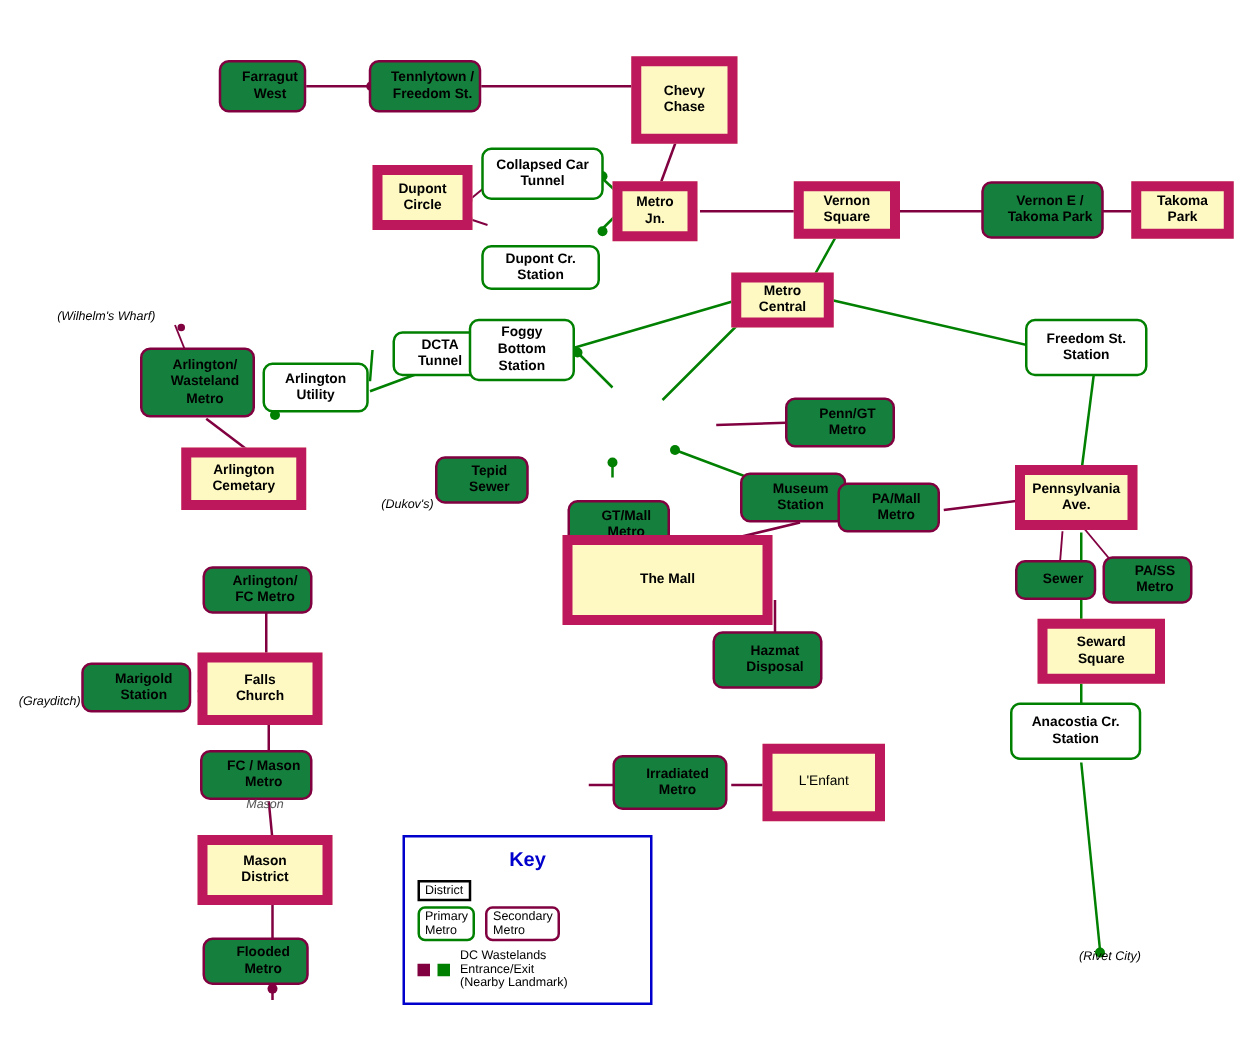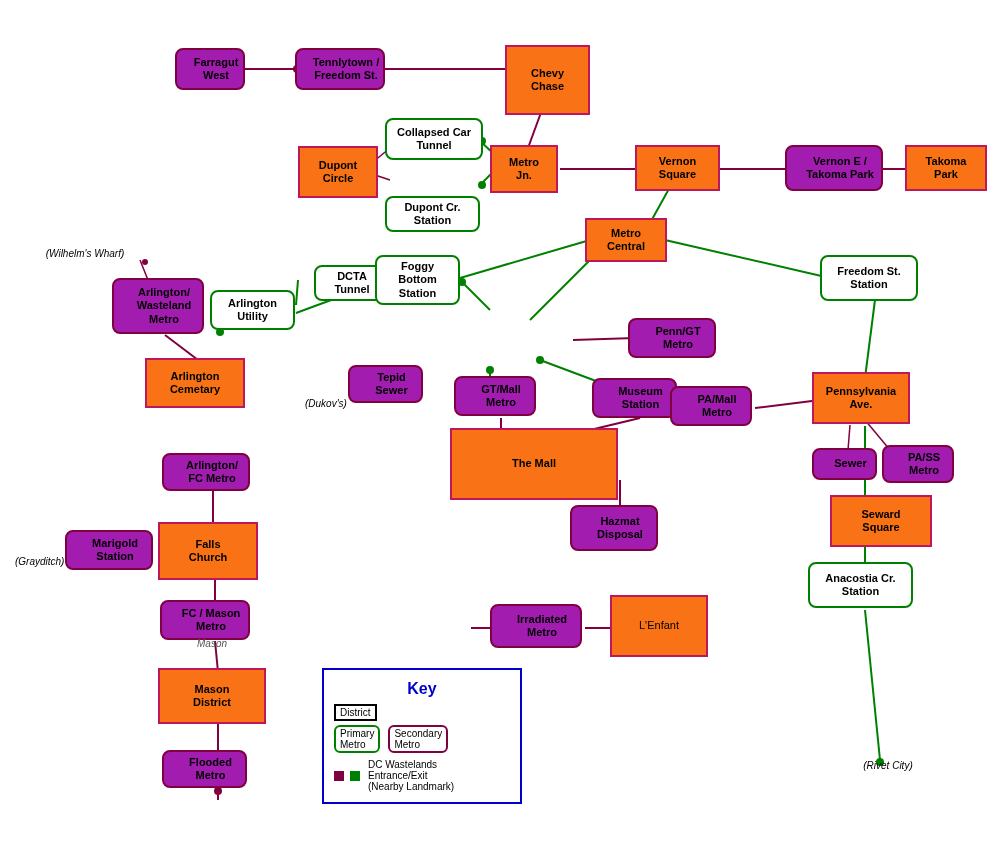--- a/index.html
+++ b/index.html
@@ -26,33 +26,33 @@
       position: absolute;
       display: flex;
       align-items: center;
       justify-content: center;
       text-align: center;
       font-weight: bold;
       font-size: 11px;
       line-height: 1.2;
     }
     .node-district {
-      border: 2px solid #be185d;
-      background: #f97316;
+      border: 8px solid #be185d;
+      background: #fef9c3;
     }
     .node-primary-metro {
       border: 2px solid #008000;
       border-radius: 8px;
       background: #fff;
       color: #000;
     }
     .node-secondary-metro {
       border: 2px solid #800040;
       border-radius: 8px;
-      background: #a21caf;
+      background: #15803d;
       color: #000;
       padding-left: 12px;
     }
     .node-label {
       color: #000;
       font-weight: normal;
       font-style: italic;
       font-size: 10px;
       text-align: center;
     }
@@ -219,21 +219,21 @@
   </div>
 
   <div class="node node-secondary-metro" style="left:295px;top:48px;width:90px;height:42px;">
     <span>Tennlytown /<br>Freedom St.</span>
   </div>
 
   <div class="node node-district" style="left:505px;top:45px;width:85px;height:70px;">
     <span style="font-weight:bold;">Chevy<br>Chase</span>
   </div>
 
-  <div class="node node-district" style="left:298px;top:146px;width:80px;height:52px;">
+  <div class="node node-district" style="left:298px;top:132px;width:80px;height:52px;">
     <span style="font-weight:bold;">Dupont<br>Circle</span>
   </div>
 
   <div class="node node-primary-metro" style="left:385px;top:118px;width:98px;height:42px;">
     <span>Collapsed Car<br>Tunnel</span>
   </div>
 
   <div class="node node-primary-metro" style="left:385px;top:168px;width:95px;height:36px;margin-top:28px;">
     <span>Dupont Cr.<br>Station</span>
   </div>
@@ -292,21 +292,21 @@
   </div>
 
   <div class="node node-secondary-metro" style="left:348px;top:365px;width:75px;height:38px;">
     <span>Tepid<br>Sewer</span>
   </div>
 
   <div class="node-label" style="position:absolute;left:305px;top:398px;">
     (Dukov's)
   </div>
 
-  <div class="node node-secondary-metro" style="left:454px;top:376px;width:82px;height:40px;">
+  <div class="node node-secondary-metro" style="left:454px;top:400px;width:82px;height:40px;">
     <span>GT/Mall<br>Metro</span>
   </div>
 
   <div class="node node-secondary-metro" style="left:592px;top:378px;width:85px;height:40px;">
     <span>Museum<br>Station</span>
   </div>
 
   <div class="node node-secondary-metro" style="left:670px;top:386px;width:82px;height:40px;">
     <span>PA/Mall<br>Metro</span>
   </div>

